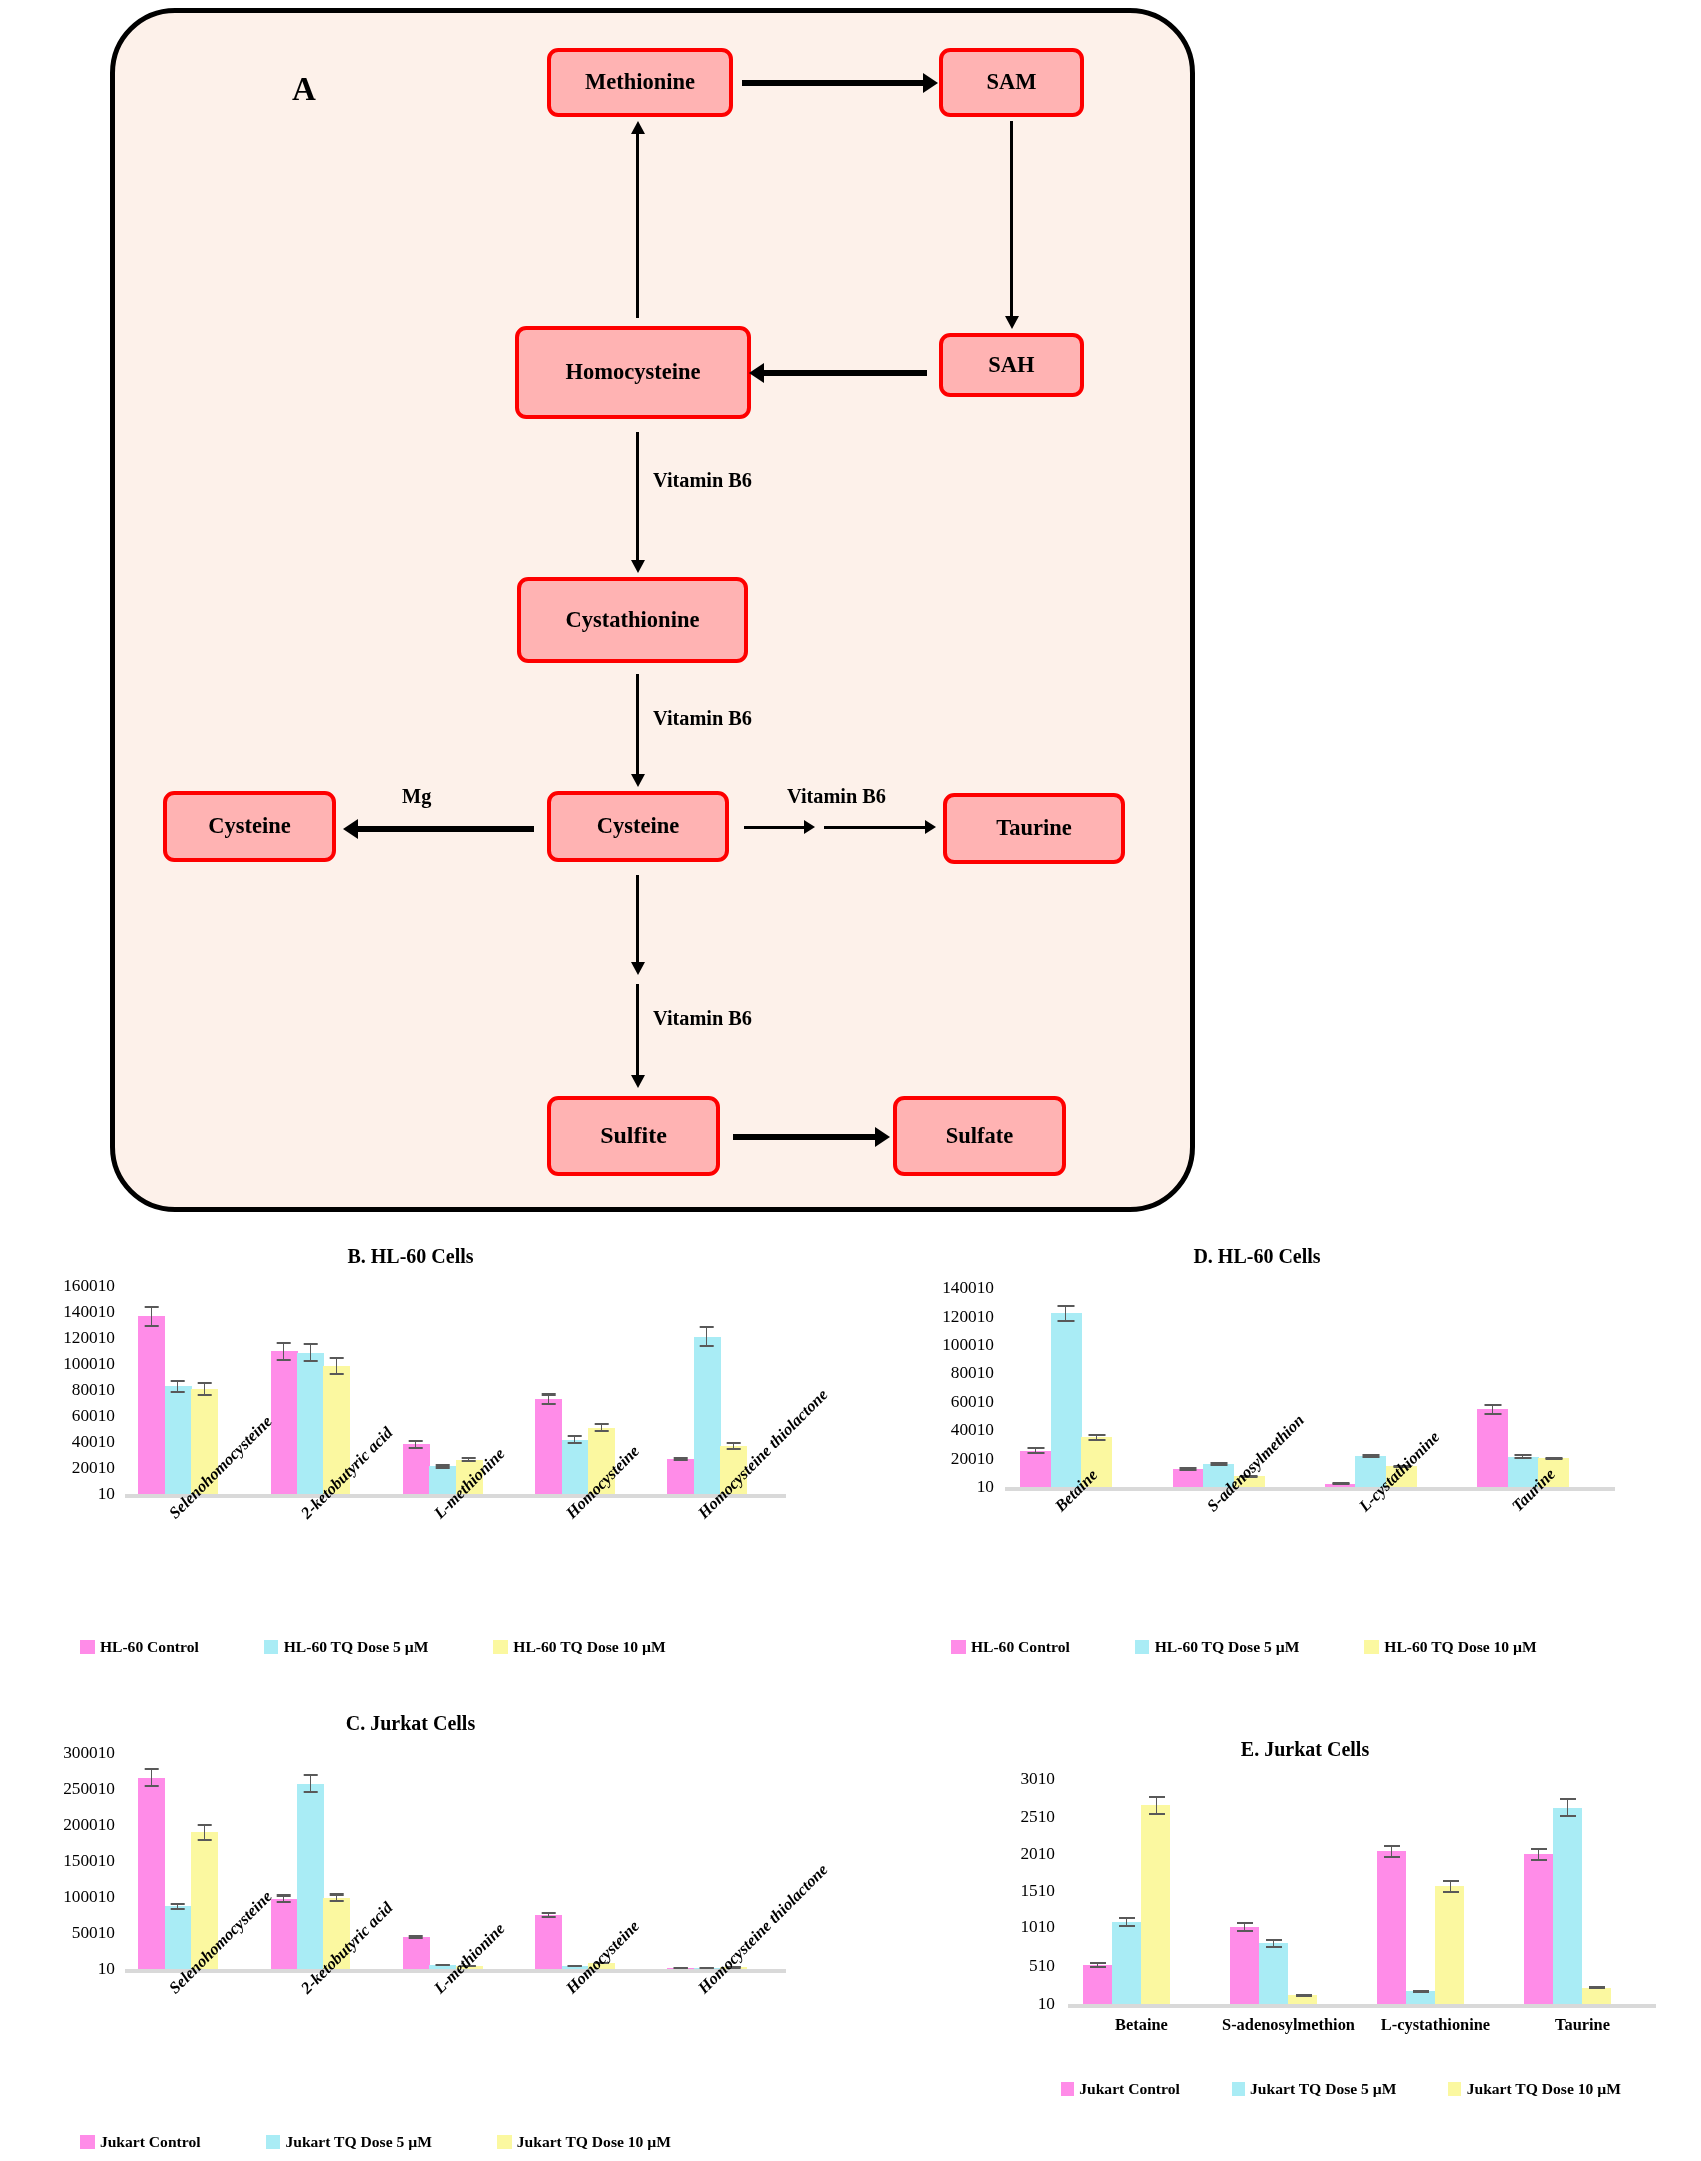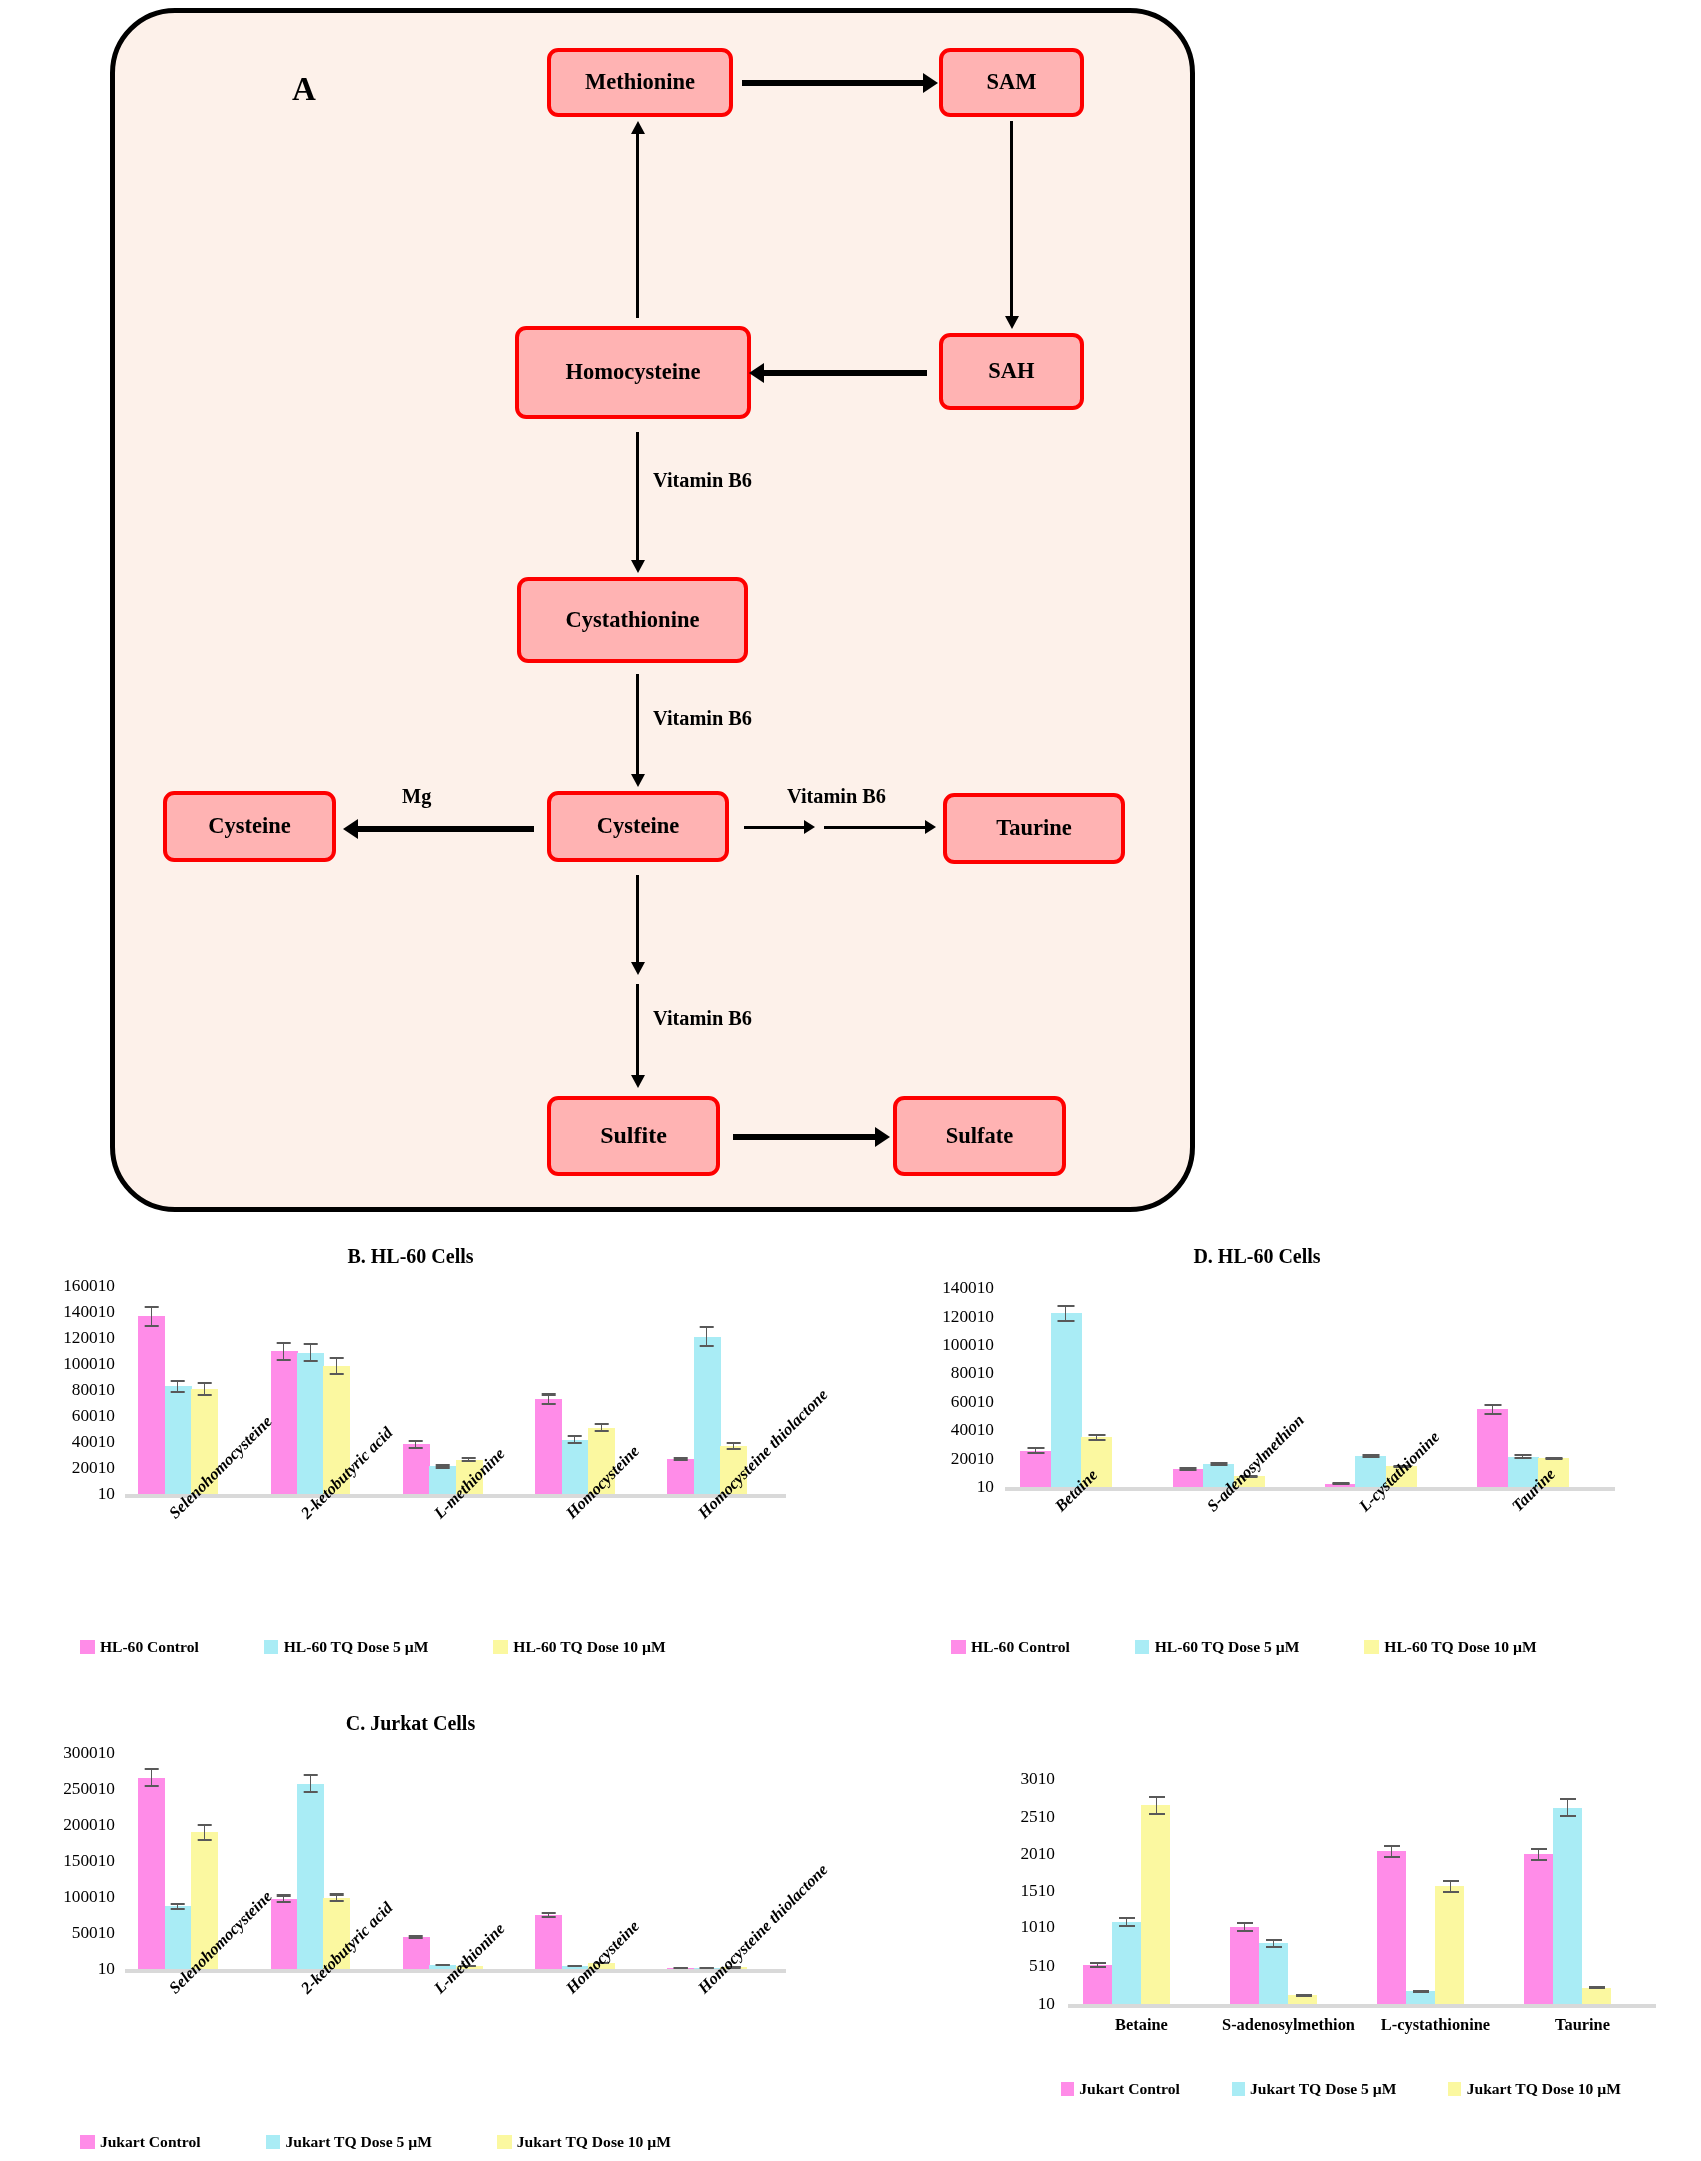--- a/index.html
+++ b/index.html
@@ -55,21 +55,21 @@
   .legend-text{font-weight:bold;color:#000;}
 </style>
 </head>
 <body>
 
 <div id="panel-a">
   <div id="panel-a-label">A</div>
 
   <div class="node" style="left:432px;top:35px;width:186px;height:69px;font-size:22.5px;">Methionine</div>
   <div class="node" style="left:824px;top:35px;width:145px;height:69px;font-size:22.5px;">SAM</div>
-  <div class="node" style="left:824px;top:320px;width:145px;height:77px;font-size:22.5px;">SAH</div>
+  <div class="node" style="left:824px;top:320px;width:145px;height:64px;font-size:22.5px;">SAH</div>
   <div class="node" style="left:400px;top:313px;width:236px;height:93px;font-size:22.5px;">Homocysteine</div>
   <div class="node" style="left:402px;top:564px;width:231px;height:86px;font-size:22.5px;">Cystathionine</div>
   <div class="node" style="left:48px;top:778px;width:173px;height:71px;font-size:22.5px;">Cysteine</div>
   <div class="node" style="left:432px;top:778px;width:182px;height:71px;font-size:22.5px;">Cysteine</div>
   <div class="node" style="left:828px;top:780px;width:182px;height:71px;font-size:22.5px;">Taurine</div>
   <div class="node" style="left:432px;top:1083px;width:173px;height:80px;font-size:24px;">Sulfite</div>
   <div class="node" style="left:778px;top:1083px;width:173px;height:80px;font-size:22.5px;">Sulfate</div>
 
   <div class="arrow-h" style="left:627px;top:67px;width:182px;"></div>
   <div class="arrow-v" style="left:895px;top:108px;height:197px;"></div>
@@ -393,20 +393,21 @@
         <span class="legend-swatch" style="width: 14.7px; height: 14.7px; background: rgb(169, 236, 245); margin-right: 5.2px;"></span>
         <span class="legend-text" style="font-size: 15.6px;">Jukart TQ Dose 5 µM</span>
       </div>
       <div class="legend-item" style="margin-right: 65px;">
         <span class="legend-swatch" style="width: 14.7px; height: 14.7px; background: rgb(251, 248, 160); margin-right: 5.2px;"></span>
         <span class="legend-text" style="font-size: 15.6px;">Jukart TQ Dose 10 µM</span>
       </div>
     </div>
   </div>
 <div class="chart" id="chart-E" style="left:908px;top:1738px;width:794px;height:432px;">
+    <div class="chart-title" style="top: 0px; font-size: 20px;">E. Jurkat Cells</div>
     <div class="plot" style="left: 160px; top: 41px; width: 588px; height: 225px;">
       <div class="bar" style="left: 14.7px; width: 29px; height: 39px; background: rgb(255, 140, 232);"></div>
       <div class="err" style="left: 29px; bottom: 36px; height: 6px;">
         <div class="cap-t" style="width: 16px;"></div>
         <div class="cap-b" style="width: 16px;"></div>
       </div>
       <div class="bar" style="left: 44px; width: 29px; height: 82px; background: rgb(169, 236, 245);"></div>
       <div class="err" style="left: 58px; bottom: 77px; height: 10.5px;">
         <div class="cap-t" style="width: 16px;"></div>
         <div class="cap-b" style="width: 16px;"></div>

